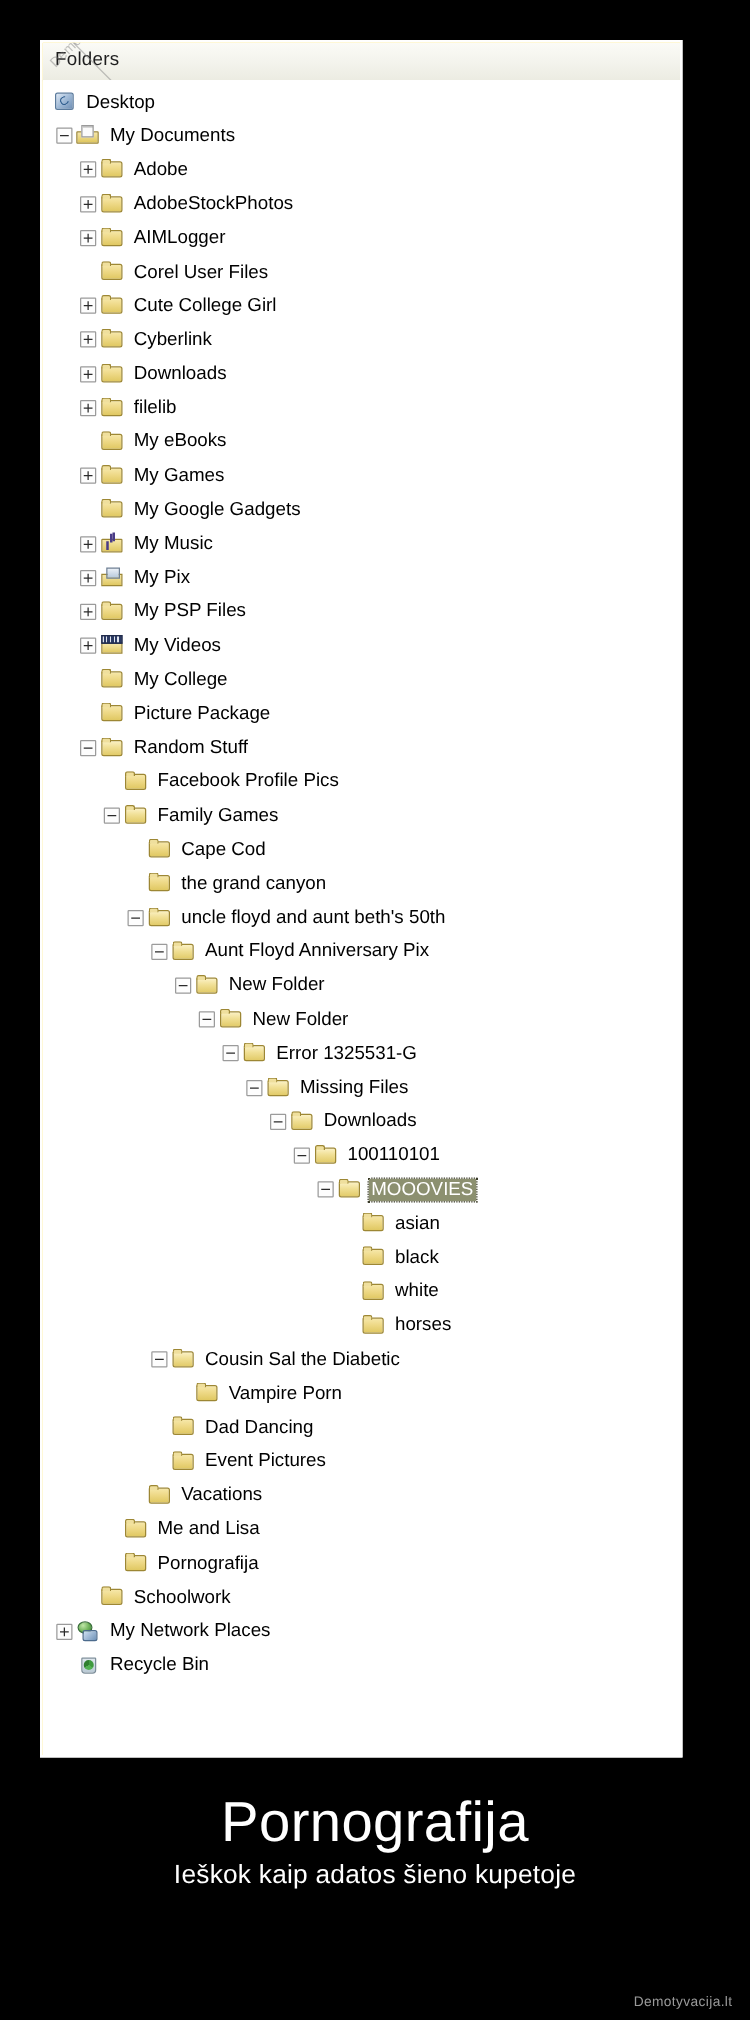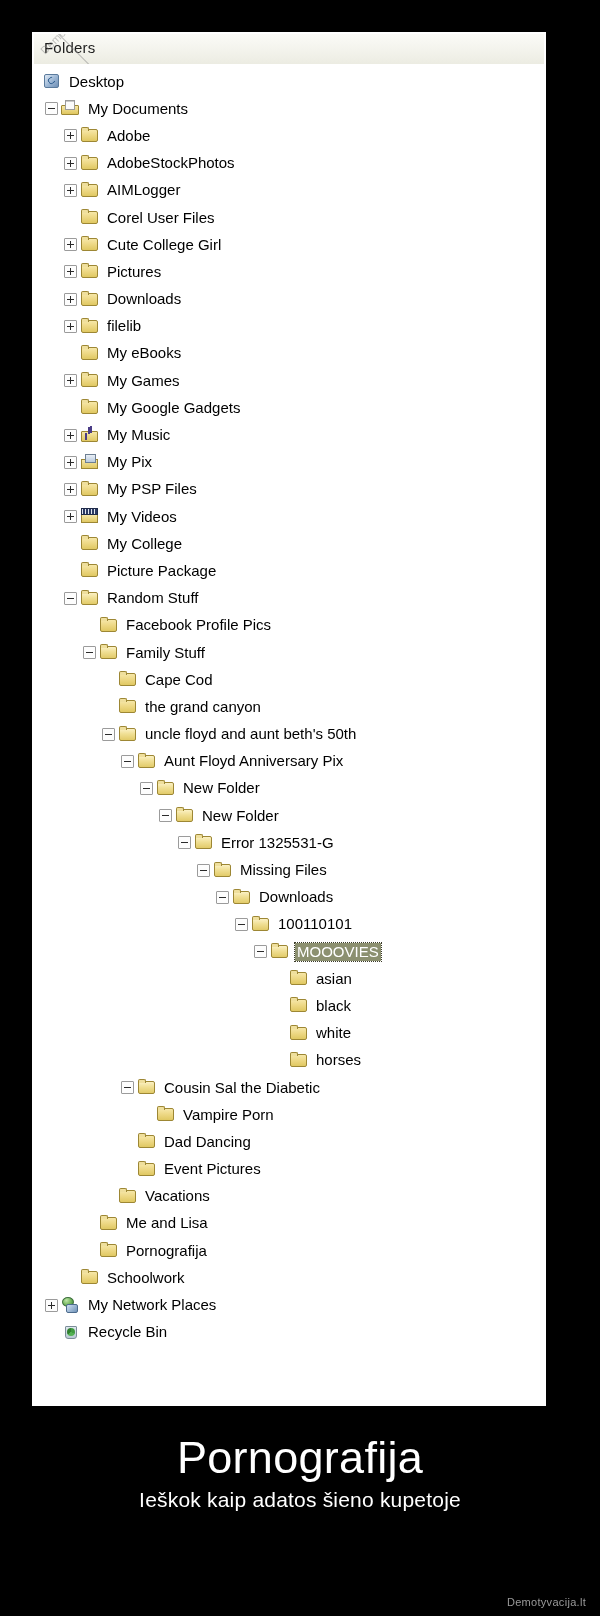--- a/index.html
+++ b/index.html
@@ -392,21 +392,21 @@
           <span class="label">Corel User Files</span>
         </div>
         <div class="row">
           <span class="twisty plus" style="left: 30px;"></span>
           <span class="ico folder" style="margin-left: 46px;"></span>
           <span class="label">Cute College Girl</span>
         </div>
         <div class="row">
           <span class="twisty plus" style="left: 30px;"></span>
           <span class="ico folder" style="margin-left: 46px;"></span>
-          <span class="label">Pictures</span>
+          <span class="label">Cyberlink</span>
         </div>
         <div class="row">
           <span class="twisty plus" style="left: 30px;"></span>
           <span class="ico folder" style="margin-left: 46px;"></span>
           <span class="label">Downloads</span>
         </div>
         <div class="row">
           <span class="twisty plus" style="left: 30px;"></span>
           <span class="ico folder" style="margin-left: 46px;"></span>
           <span class="label">filelib</span>
@@ -457,21 +457,21 @@
           <span class="ico folder folder-open" style="margin-left: 46px;"></span>
           <span class="label">Random Stuff</span>
         </div>
         <div class="row">
           <span class="ico folder" style="margin-left: 65px;"></span>
           <span class="label">Facebook Profile Pics</span>
         </div>
         <div class="row">
           <span class="twisty" style="left: 49px;"></span>
           <span class="ico folder folder-open" style="margin-left: 65px;"></span>
-          <span class="label">Family Stuff</span>
+          <span class="label">Family Games</span>
         </div>
         <div class="row">
           <span class="ico folder" style="margin-left: 84px;"></span>
           <span class="label">Cape Cod</span>
         </div>
         <div class="row">
           <span class="ico folder" style="margin-left: 84px;"></span>
           <span class="label">the grand canyon</span>
         </div>
         <div class="row">

